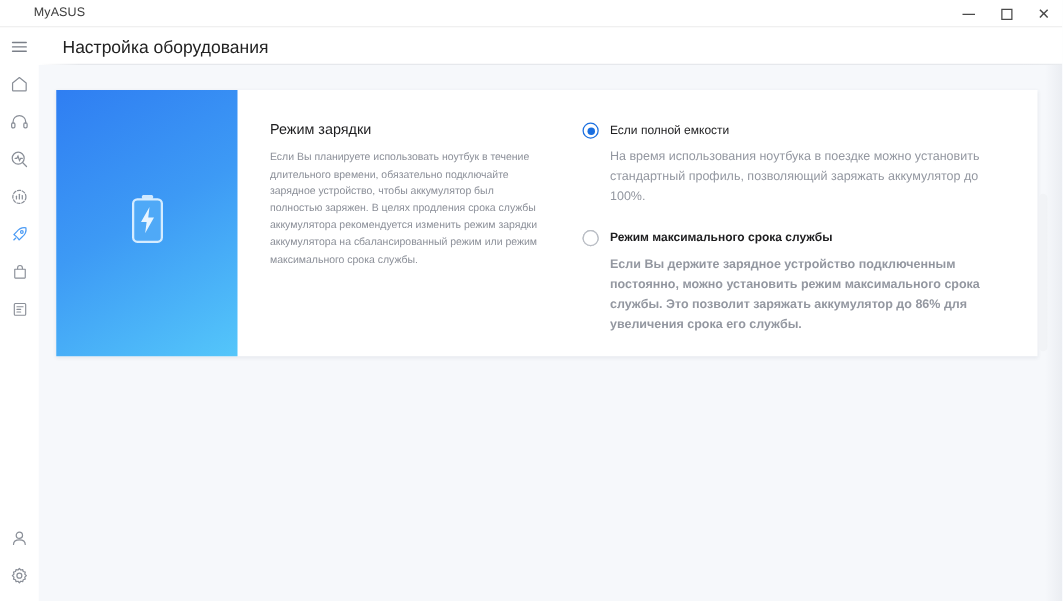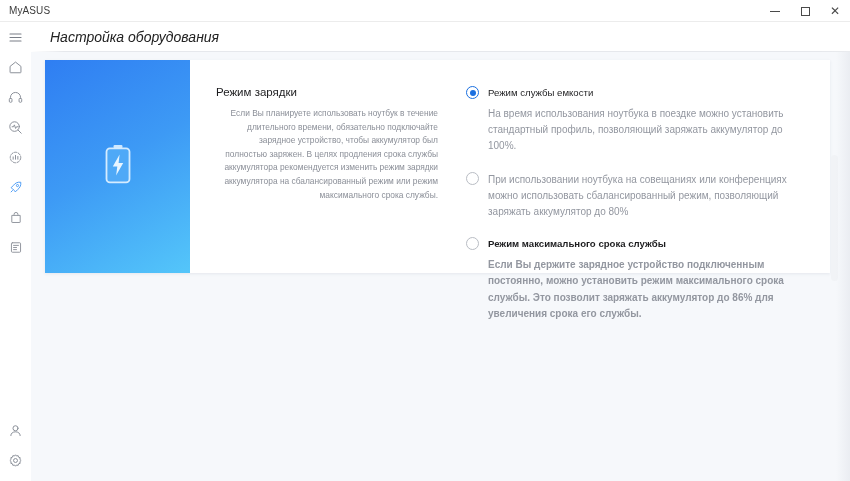--- a/index.html
+++ b/index.html
@@ -27,21 +27,21 @@
     width: 850px;
     height: 22px;
     background: #ffffff;
     border-bottom: 1px solid #ececec;
     display: flex;
     align-items: center;
   }
   .titlebar-title {
     font-size: 10px;
     color: #3c3c3c;
-    margin-left: 9px;
+    margin-left: 27px;
     letter-spacing: .1px;
   }
   .win-controls {
     position: absolute;
     right: 0; top: 0;
     height: 22px;
     display: flex;
   }
   .win-btn {
     width: 30px;
@@ -91,42 +91,41 @@
     height: 29px;
     background: #ffffff;
     display: flex;
     align-items: center;
   }
   .page-title {
     font-size: 14px;
     color: #222222;
     margin-left: 19px;
     font-weight: 400;
-    font-style: italic;
   }
   .header-rule {
     position:absolute;
     top: 51px; left: 31px;
     width: 819px;
     height: 1px;
     background: linear-gradient(to right, #ffffff 0%, #e6e8ec 4%, #e6e8ec 96%, #e9ebee 100%);
   }
 
   
   .content {
     position: absolute;
     top: 52px; left: 31px;
     width: 819px;
     height: 429px;
     background: #f6f8fb;
   }
 
   .card {
     position: absolute;
-    top: 8px; left: 14px;
+    top: 20px; left: 14px;
     width: 785px;
     height: 213px;
     background: #ffffff;
     display: flex;
     box-shadow: 0 1px 3px rgba(60,70,95,.09);
   }
 
   .card-visual {
     width: 145px;
     flex: 0 0 145px;
@@ -150,21 +149,20 @@
   .section-title {
     font-size: 11.5px;
     color: #1d1d1f;
     margin-bottom: 9px;
     font-weight: 400;
   }
   .section-desc {
     font-size: 8.4px;
     line-height: 1.62;
     color: #8b8f98;
-    text-align: right;
   }
 
   .card-right {
     flex: 1;
     padding-left: 12px;
     padding-right: 26px;
   }
 
   .option {
     position: relative;
@@ -372,27 +370,26 @@
 
         <div class="card-left">
           <div class="section-title">Режим зарядки</div>
           <div class="section-desc">Если Вы планируете использовать ноутбук в течение длительного времени, обязательно подключайте зарядное устройство, чтобы аккумулятор был полностью заряжен. В целях продления срока службы аккумулятора рекомендуется изменить режим зарядки аккумулятора на сбалансированный режим или режим максимального срока службы.</div>
         </div>
 
         <div class="card-right">
 
           <div class="option">
             <span class="radio checked"></span>
-            <div class="option-label">Режим службы емкости</div>
+            <div class="option-label">Если полной емкости</div>
             <div class="option-desc">На время использования ноутбука в поездке можно установить стандартный профиль, позволяющий заряжать аккумулятор до 100%.</div>
           </div>
 
           <div class="option">
             <span class="radio"></span>
-            <div class="option-desc">При использовании ноутбука на совещаниях или конференциях можно использовать сбалансированный режим, позволяющий заряжать аккумулятор до 80%</div>
           </div>
 
           <div class="option">
             <span class="radio"></span>
             <div class="option-label">Режим максимального срока службы</div>
             <div class="option-desc">Если Вы держите зарядное устройство подключенным постоянно, можно установить режим максимального срока службы. Это позволит заряжать аккумулятор до 86% для увеличения срока его службы.</div>
           </div>
 
         </div>
       </div>

